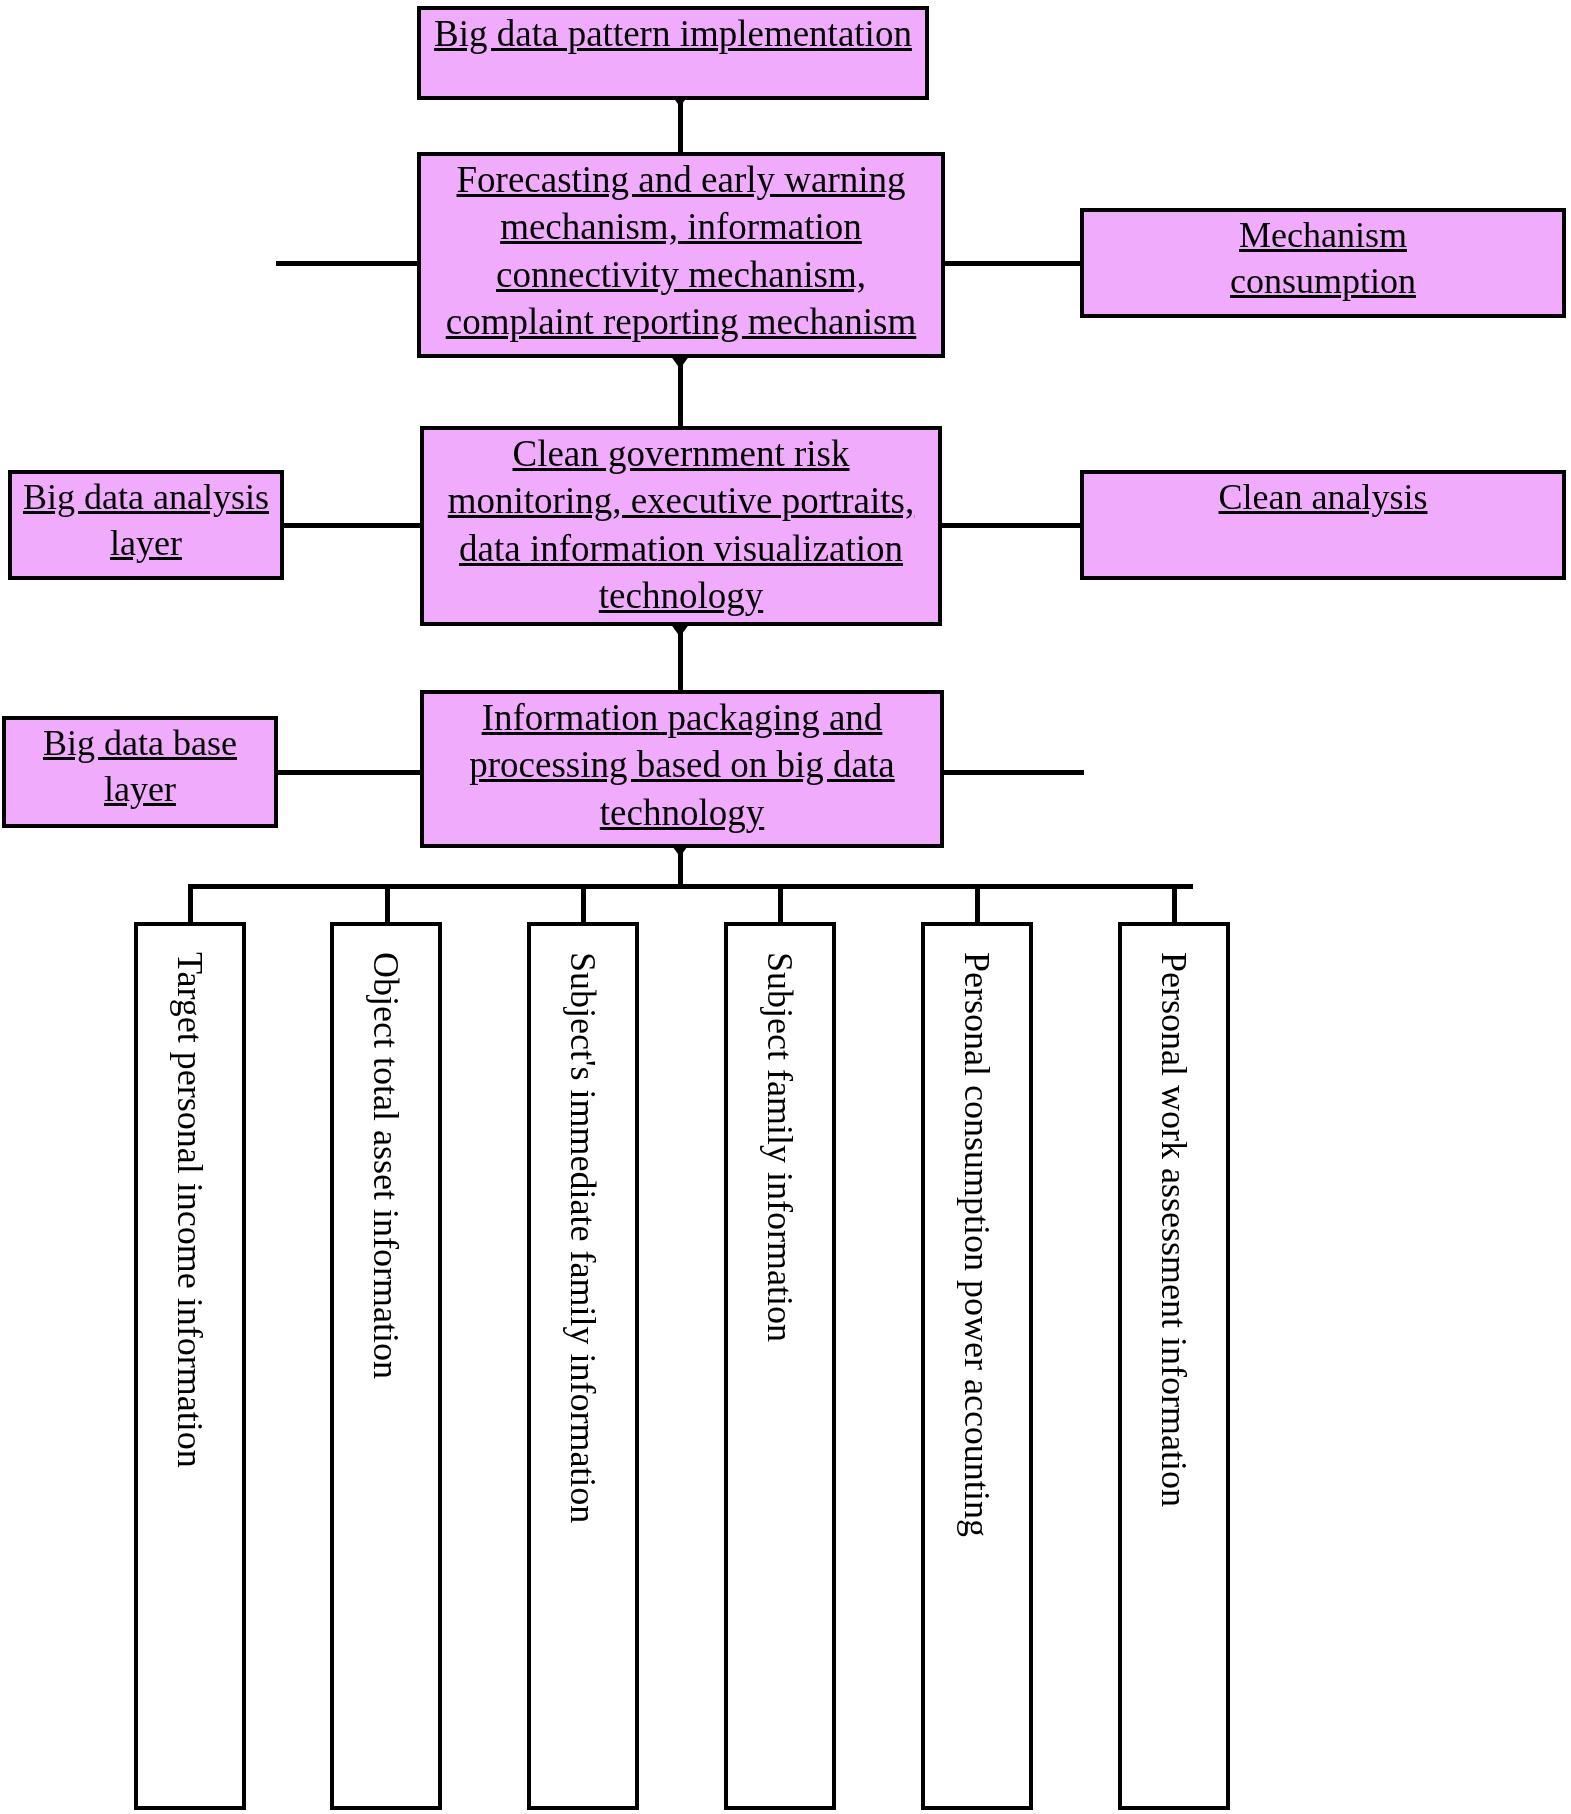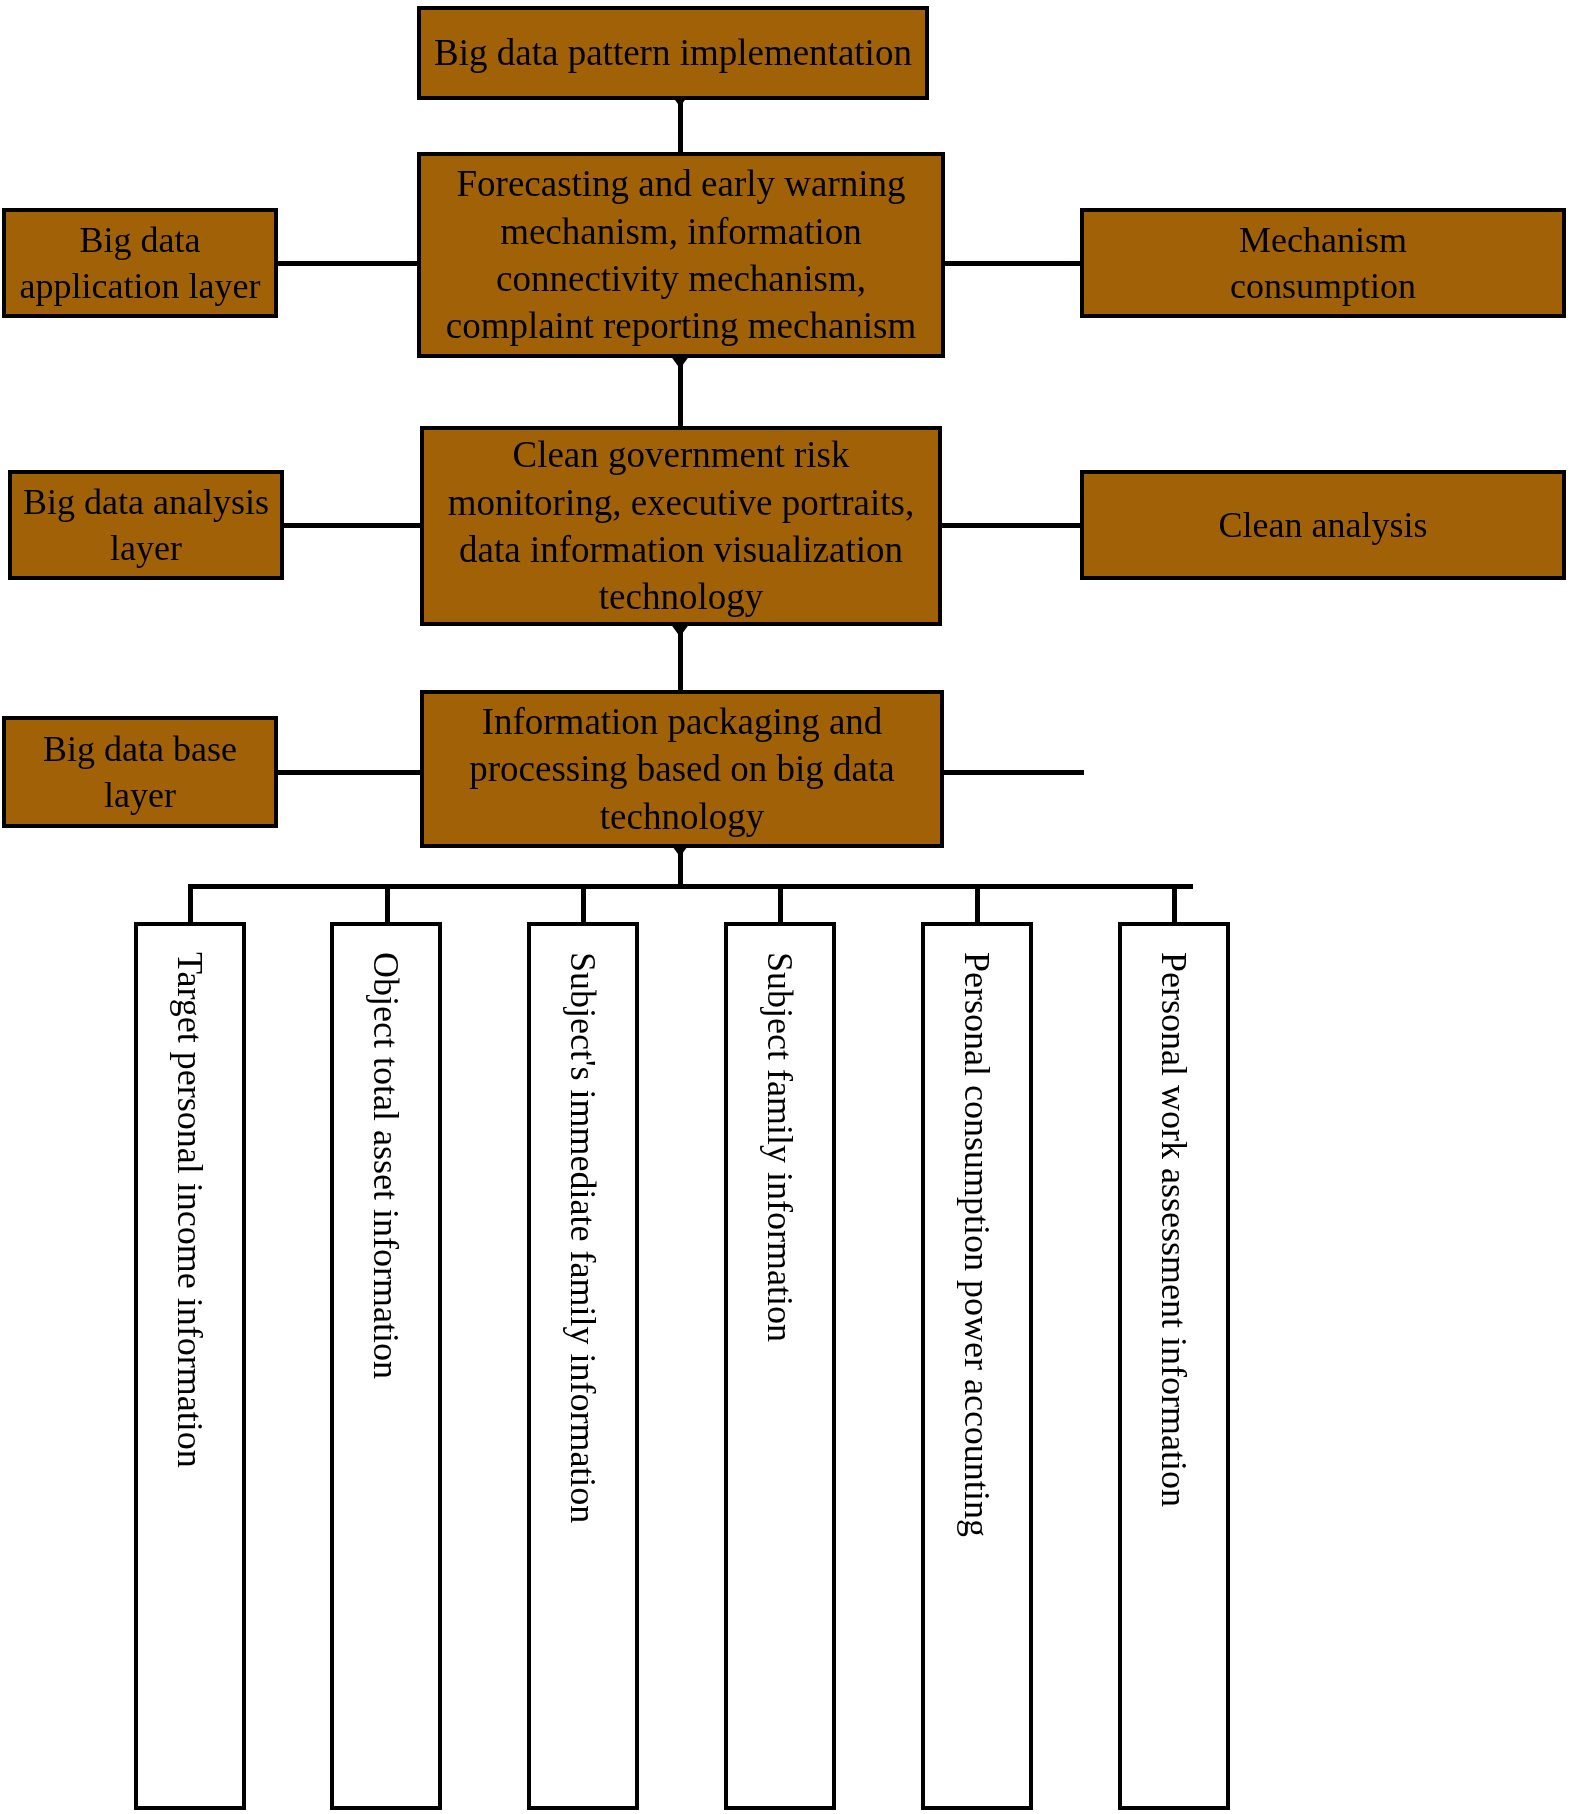--- a/index.html
+++ b/index.html
@@ -15,27 +15,28 @@
     position: relative;
     width: 1571px;
     height: 1814px;
     background: #ffffff;
     overflow: hidden;
   }
   .box {
     position: absolute;
     box-sizing: border-box;
     border: 4px solid #000000;
-    background: #a16207;
+    background: #f0abfc;
     display: flex;
-    align-items: center;
+    align-items: flex-start;
     justify-content: center;
     text-align: center;
     line-height: 1.28;
     z-index: 3;
+    text-decoration: underline;
   }
   .box-text {
     display: block;
     padding: 0 8px;
     white-space: pre-line;
   }
   
   #box-top { left: 417px; top: 6px; width: 512px; height: 94px; font-size: 37px; }
   
   #box-app   { left: 417px; top: 152px; width: 528px; height: 206px; font-size: 37px; }
@@ -143,24 +144,20 @@
   <div class="box" id="box-top">
     <span class="box-text">Big data pattern implementation</span>
   </div>
 
   <div class="box" id="box-app">
     <span class="box-text">Forecasting and early warning
 mechanism, information
 connectivity mechanism,
 complaint reporting mechanism</span>
   </div>
-  <div class="box" id="box-l1">
-    <span class="box-text">Big data
-application layer</span>
-  </div>
   <div class="box" id="box-r1">
     <span class="box-text">Mechanism
 consumption</span>
   </div>
 
   <div class="box" id="box-ana">
     <span class="box-text">Clean government risk
 monitoring, executive portraits,
 data information visualization
 technology</span>

